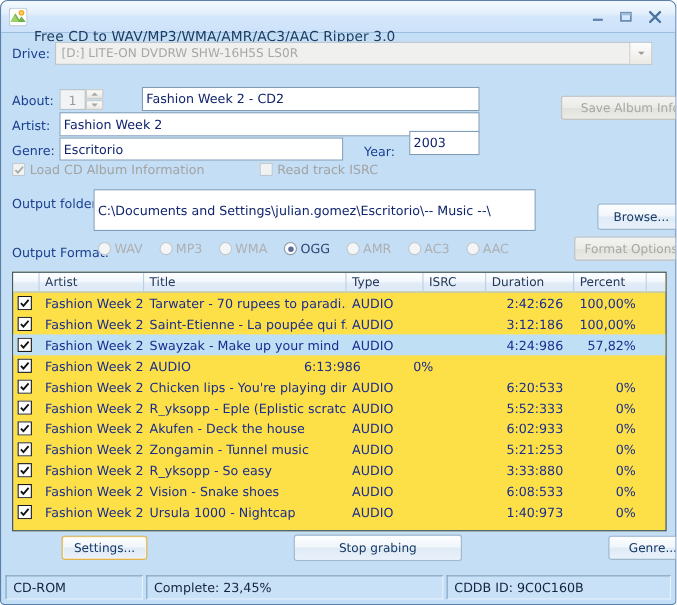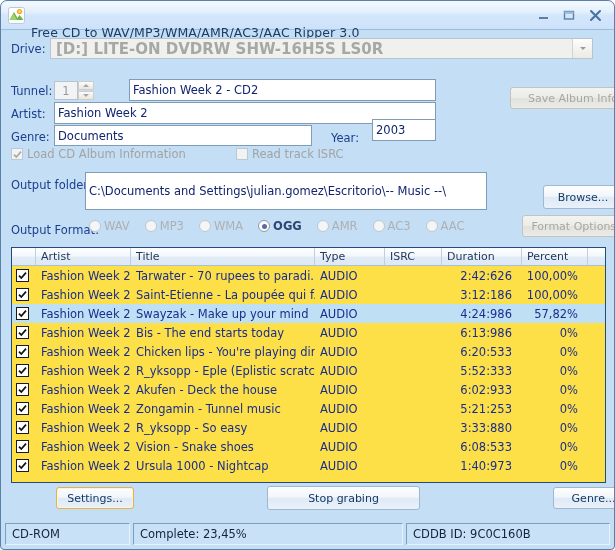--- a/index.html
+++ b/index.html
@@ -50,22 +50,22 @@
     display: flex; align-items: center;
     padding-left: 3px; overflow: hidden; white-space: nowrap;
   }
   
   #drive-combo {
     position: absolute; left: 49px; top: 37px; width: 543px; height: 21px;
     box-sizing: border-box; background: #f0f0ef; border: 1px solid #b9c4cd;
     display: flex; align-items: center;
   }
   #drive-value {
-    flex: 1 1 auto; padding-left: 5px; font-size: 15px;
-    color: #a6a8a6; white-space: nowrap; overflow: hidden; font-weight: bold;
+    flex: 1 1 auto; padding-left: 5px; font-size: 11px;
+    color: #a6a8a6; white-space: nowrap; overflow: hidden;
   }
   #drive-arrow {
     width: 19px; height: 19px; margin-right: 0px; flex: none;
     background: linear-gradient(to bottom,#fdfdfd,#eceae4);
     border-left: 1px solid #d4d2cc;
     display: flex; align-items: center; justify-content: center;
   }
   .caret-dn {
     width: 0; height: 0; border-left: 3.5px solid transparent;
     border-right: 3.5px solid transparent; border-top: 3.5px solid #9b9b98;
@@ -117,21 +117,21 @@
   .radio .dot {
     width: 12px; height: 12px; border-radius: 50%; box-sizing: border-box;
     border: 1px solid #c1c7cb; background: #f4f5f6; margin-right: 3px;
     display: flex; align-items: center; justify-content: center;
   }
   .radio.on .dot { border-color: #8e9aa4; background: #fbfcfd; }
   .radio.on .dot::after {
     content: ""; width: 5px; height: 5px; border-radius: 50%; background: #5c6b98;
   }
   .radio .rlabel { font-size: 11.5px; color: #aeb0b2; }
-  .radio.on .rlabel { color: #2e4672; font-weight: bold; }
+  .radio.on .rlabel { color: #2e4672; }
   
   #list {
     position: absolute; left: 10px; top: 246px; width: 595px; height: 236px;
     box-sizing: border-box; background: #fde047; border: 1px solid #26497c;
     overflow: hidden;
   }
   #list-header {
     display: flex; height: 18px; box-sizing: border-box;
     background: linear-gradient(to bottom,#ffffff 0%,#f3f8fd 45%,#e2ecf7 55%,#dde9f6 100%);
     border-bottom: 1px solid #a9c0d8;
@@ -202,37 +202,37 @@
   </div>
 
   <div class="lbl" style="left:10px; top:41px;">Drive:</div>
   <div id="drive-combo">
     <div id="drive-value">[D:]  LITE-ON  DVDRW SHW-16H5S  LS0R</div>
     <div id="drive-arrow">
         <span class="caret-dn"></span>
       </div>
   </div>
 
-  <div class="lbl" style="left:10px; top:83px;">Tunnel:</div>
+  <div class="lbl" style="left:10px; top:83px;">About:</div>
   <div id="album-num">1</div>
   <div id="album-spin">
     <div class="spin-half">
         <span class="caret-up-s"></span>
       </div>
     <div class="spin-half">
         <span class="caret-dn-s"></span>
       </div>
   </div>
   <div class="tbox" style="left:128px; top:78px; width:307px; height:22px;">Fashion Week 2 - CD2</div>
 
   <div class="lbl" style="left:10px; top:106px;">Artist:</div>
   <div class="tbox" style="left:53px; top:101px; width:382px; height:22px;">Fashion Week 2</div>
 
   <div class="lbl" style="left:10px; top:129px;">Genre:</div>
-  <div class="tbox" style="left:53px; top:124px; width:258px; height:21px;">Documents</div>
+  <div class="tbox" style="left:53px; top:124px; width:258px; height:21px;">Escritorio</div>
 
   <div class="lbl" style="left:330px; top:130px;">Year:</div>
   <div class="tbox" style="left:371px; top:118px; width:64px; height:22px;">2003</div>
 
   <div class="btn disabled" style="left:466px; top:86px; width:126px; height:22px;">Save Album Info</div>
 
   <div class="chk-row" style="left:10px; top:146px;">
     <span class="chk-box">
       <svg width="9" height="9" viewBox="0 0 9 9">
           <path d="M1 4.6 L3.3 7 L8 1.6" stroke="#a9a9a9" stroke-width="1.6" fill="none"></path>
@@ -341,21 +341,20 @@
         </div>
         <div class="row">
           <div class="cell" style="width: 24px; padding: 0px; display: flex; align-items: center;">
             <div class="rowchk">
               <svg width="9" height="9" viewBox="0 0 9 9">
                 <path d="M1 4.6 L3.3 7 L8 1.6" stroke="#111111" stroke-width="1.7" fill="none"></path>
               </svg>
             </div>
           </div>
           <div class="cell" style="width: 95px;">Fashion Week 2</div>
-          <div class="cell" style="width: 184px;">Bis - The end starts today</div>
           <div class="cell" style="width: 70px;">AUDIO</div>
           <div class="cell" style="width: 57px;"></div>
           <div class="cell rt" style="width: 80px;">6:13:986</div>
           <div class="cell rt" style="width: 66px;">0%</div>
         </div>
         <div class="row">
           <div class="cell" style="width: 24px; padding: 0px; display: flex; align-items: center;">
             <div class="rowchk">
               <svg width="9" height="9" viewBox="0 0 9 9">
                 <path d="M1 4.6 L3.3 7 L8 1.6" stroke="#111111" stroke-width="1.7" fill="none"></path>

